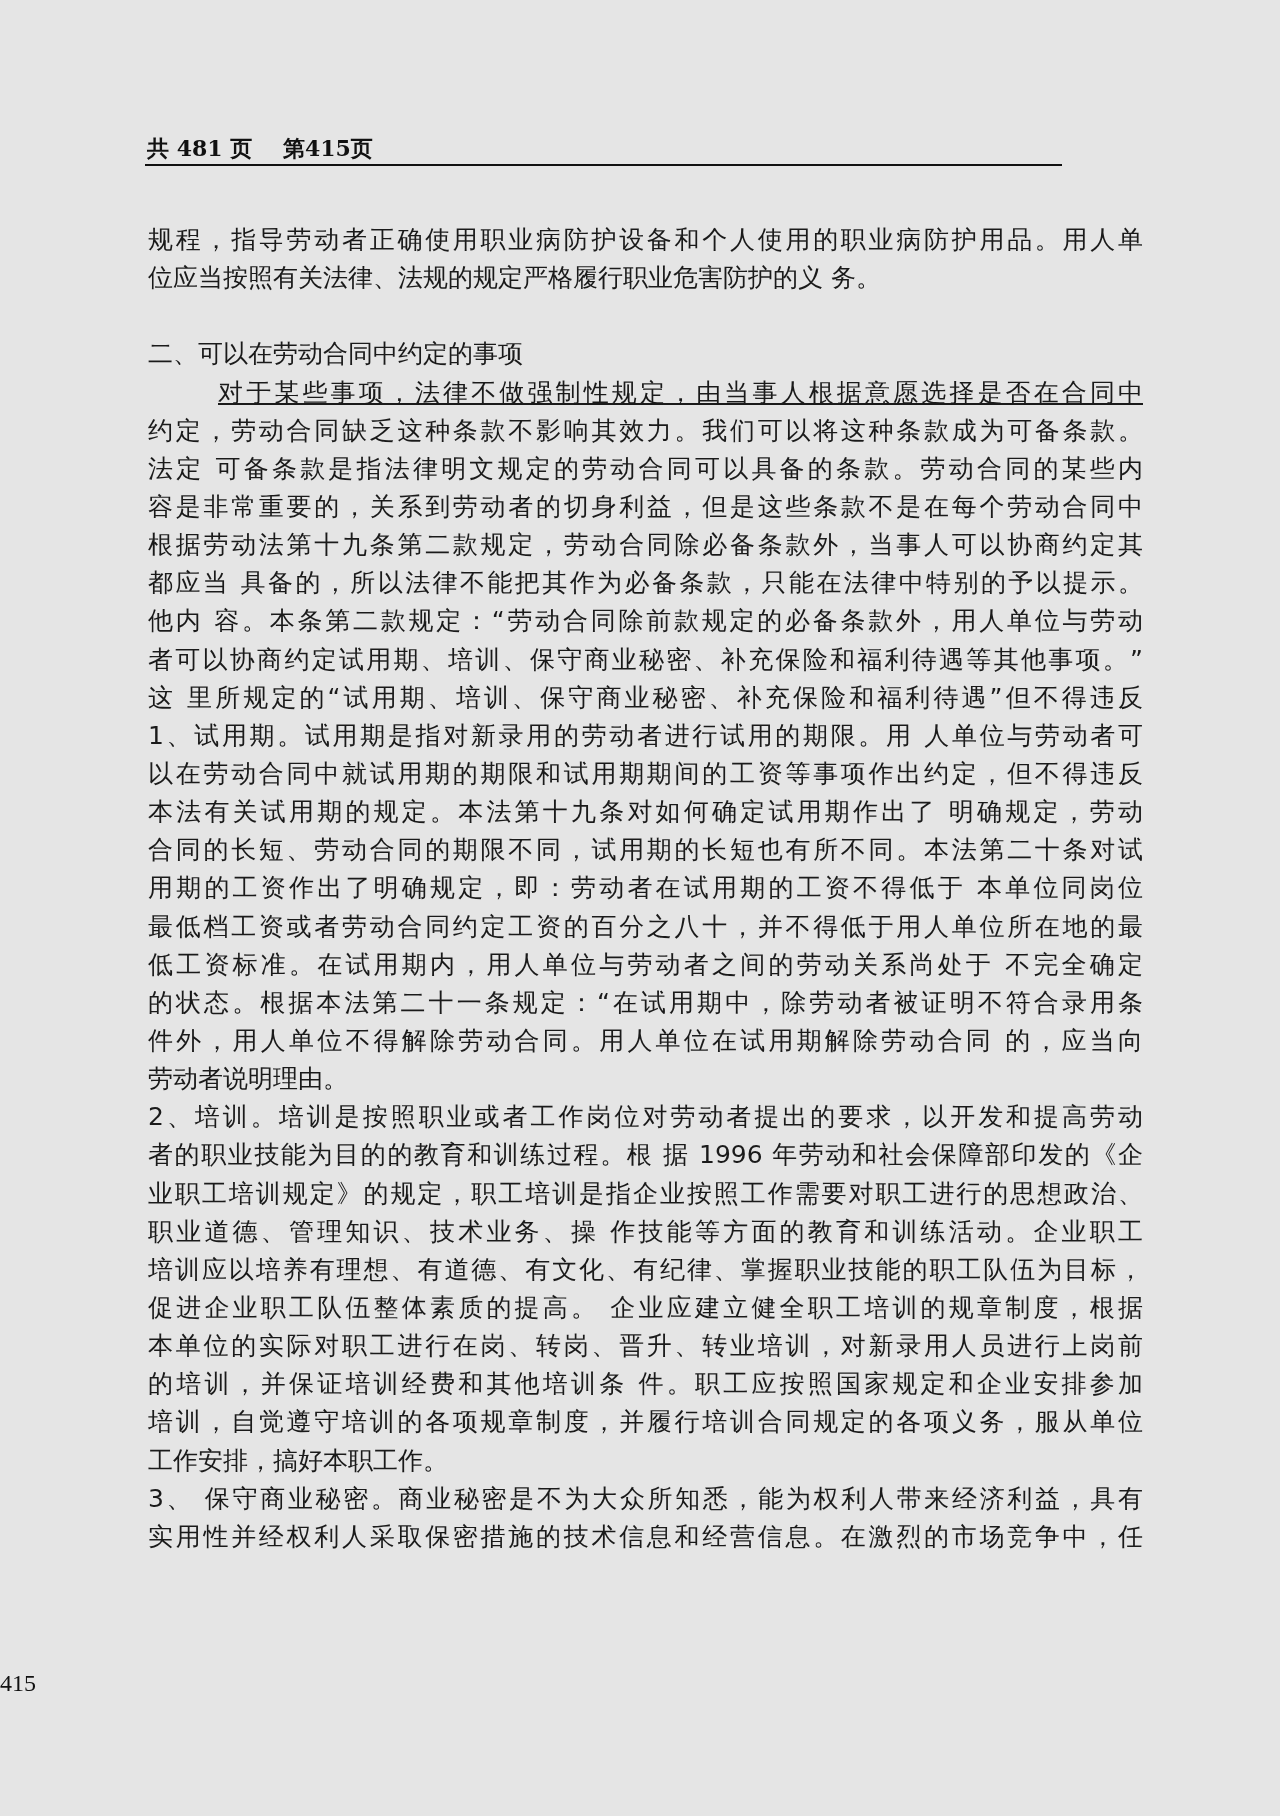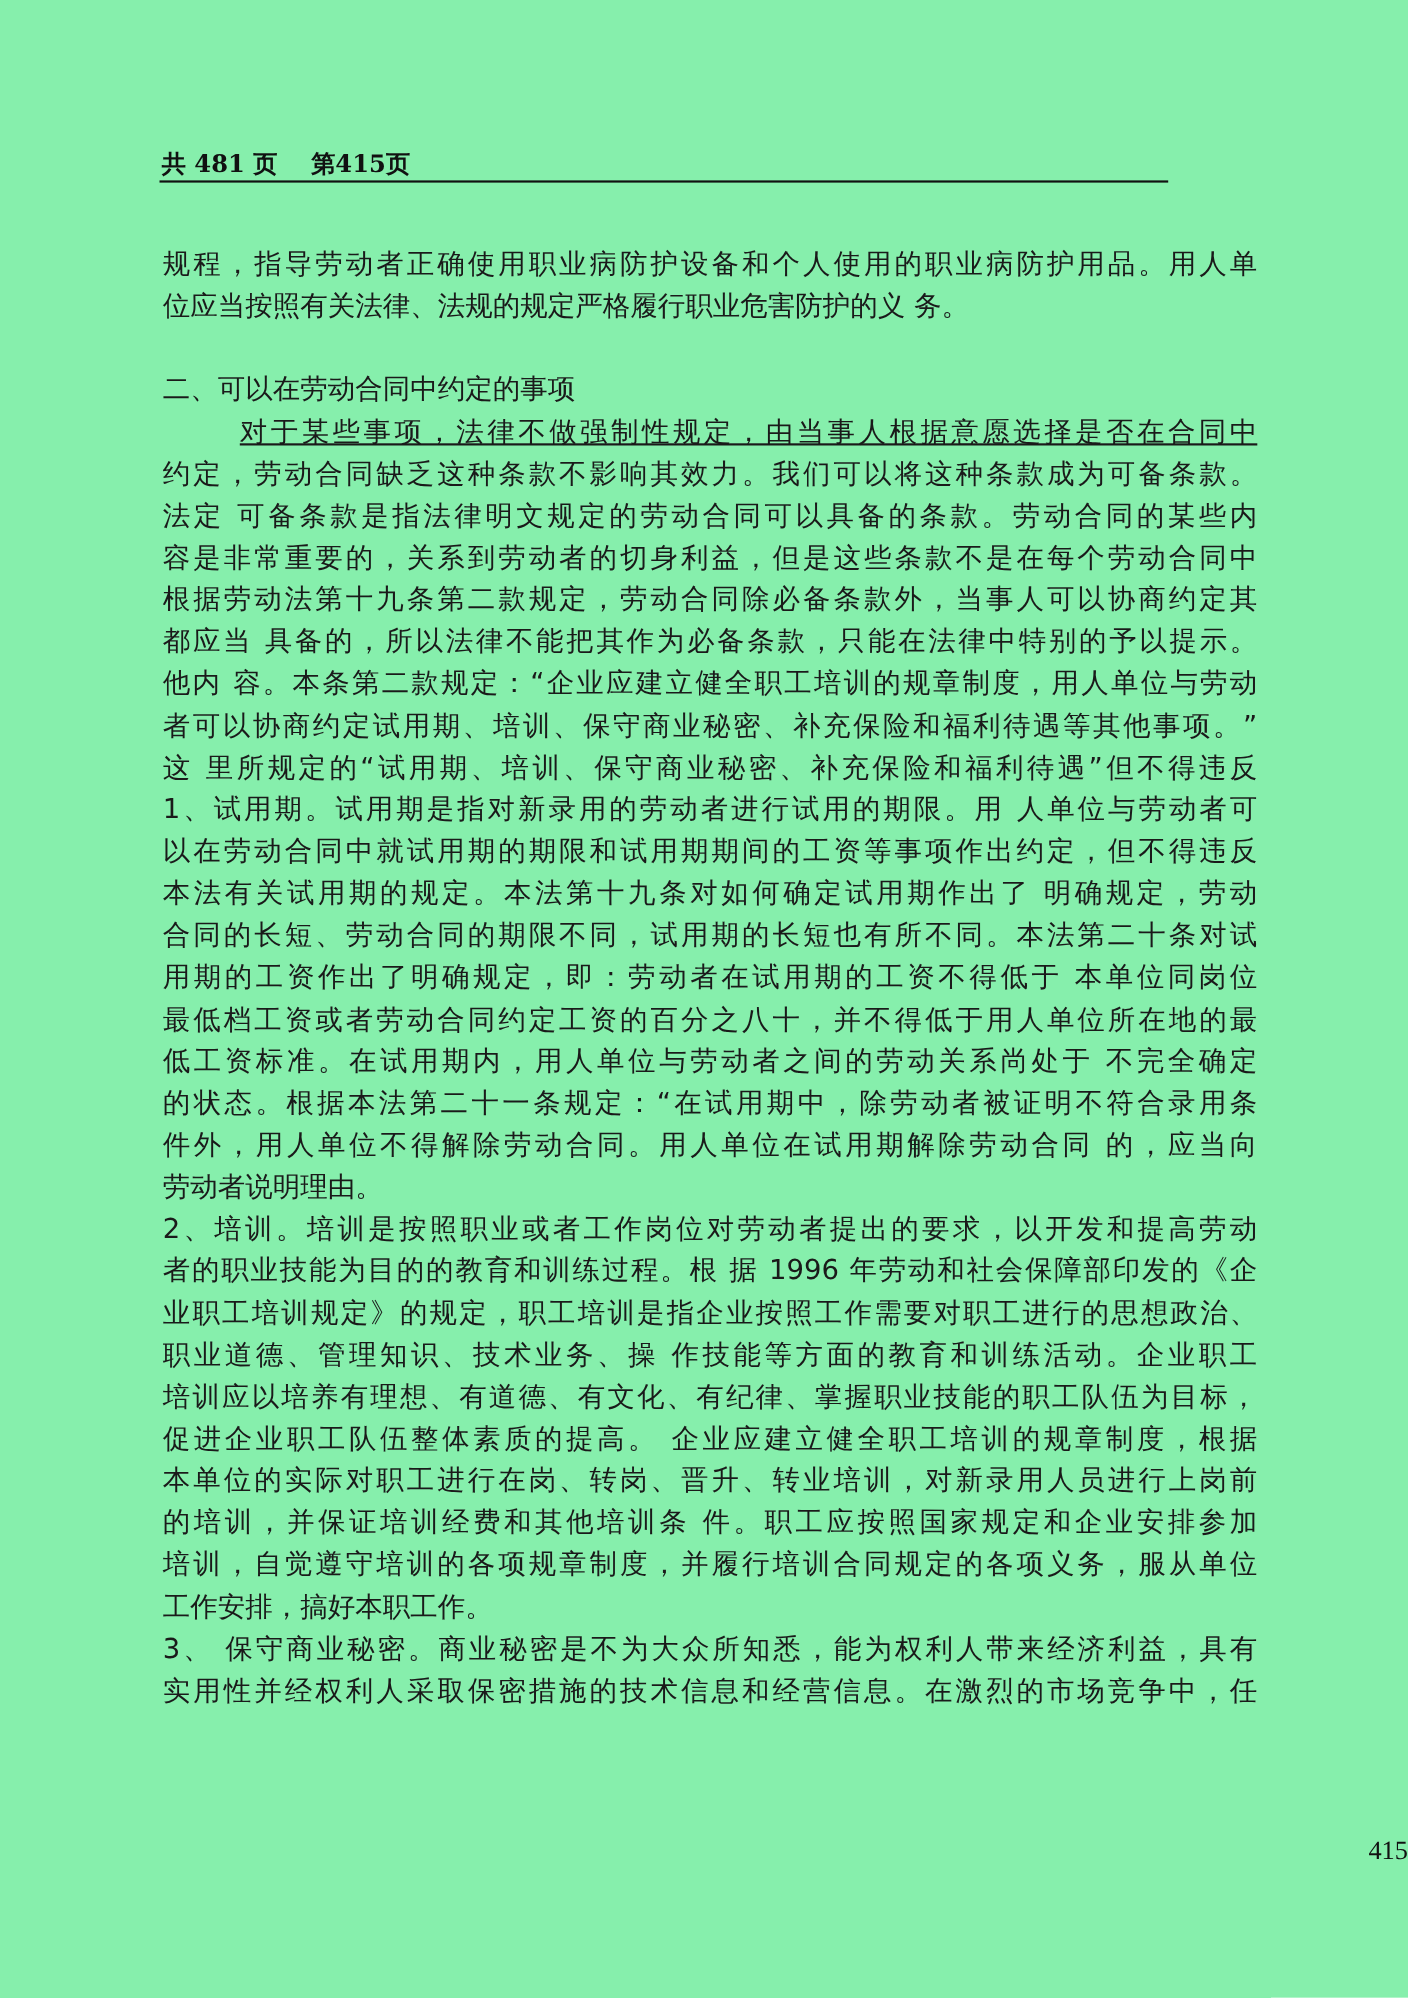--- a/index.html
+++ b/index.html
@@ -1,37 +1,37 @@
 <!DOCTYPE html>
 <html><head>
 <meta charset="utf-8">
 <style>
   html, body { margin: 0; padding: 0; background: #ffffff; }
   body { width: 1280px; height: 1816px; position: relative; overflow: hidden; }
-  .page { position: absolute; left: 0; top: 0; width: 1280px; height: 1816px; background: #86efac; }
+  .page { position: absolute; left: 0; top: 0; width: 1280px; height: 1816px; background: #e5e5e5; }
   .running-header {
     position: absolute; left: 147px; top: 134px;
     font-family: "DejaVu Serif", "Liberation Serif", serif;
     font-weight: bold; font-size: 22px; color: #111; letter-spacing: 0px;
     white-space: pre;
   }
   .header-rule {
     position: absolute; left: 145px; top: 164px; width: 917px; height: 2px; background: #111;
   }
   .body-text {
     position: absolute; left: 148px; top: 221px; width: 995px;
     font-family: "DejaVu Sans", "Liberation Sans", sans-serif;
     font-size: 25px; line-height: 38.15px; color: #1a1a1a;
   }
   .line { display: block; height: 38.15px; white-space: nowrap; text-align: justify; text-align-last: justify; overflow: visible; }
   .line.last { text-align-last: left; }
   .line.blank { text-align-last: left; }
   .line.indent { padding-left: 70px; text-decoration: underline; }
   .page-number {
-    position: absolute; left: 0; width: 1280px; top: 1670px; text-align: right;
+    position: absolute; left: 0; width: 1280px; top: 1670px; text-align: left;
     font-family: "Liberation Serif", "DejaVu Serif", serif; font-size: 24px; color: #111;
   }
   .watermark { position: absolute; left: 343px; top: 823px; width: 580px; height: 190px; pointer-events: none; }
   .wm-oval {
     position: absolute; left: 0; top: 0; width: 180px; height: 188px; border-radius: 50%;
     background: linear-gradient(90deg, #1b5a98 0%, #2f7bb5 45%, #5cb0dc 100%);
     opacity: 0.95; overflow: hidden;
   }
   .wm-oval svg { position: absolute; left: 0; top: 0; }
   .wm-text {
@@ -53,21 +53,21 @@
     <span class="line">规程，指导劳动者正确使用职业病防护设备和个人使用的职业病防护用品。用人单</span>
     <span class="line last">位应当按照有关法律、法规的规定严格履行职业危害防护的义 务。</span>
     <span class="line blank"></span>
     <span class="line last">二、可以在劳动合同中约定的事项</span>
     <span class="line indent">对于某些事项，法律不做强制性规定，由当事人根据意愿选择是否在合同中</span>
     <span class="line">约定，劳动合同缺乏这种条款不影响其效力。我们可以将这种条款成为可备条款。</span>
     <span class="line">法定 可备条款是指法律明文规定的劳动合同可以具备的条款。劳动合同的某些内</span>
     <span class="line">容是非常重要的，关系到劳动者的切身利益，但是这些条款不是在每个劳动合同中</span>
     <span class="line">根据劳动法第十九条第二款规定，劳动合同除必备条款外，当事人可以协商约定其</span>
     <span class="line">都应当 具备的，所以法律不能把其作为必备条款，只能在法律中特别的予以提示。</span>
-    <span class="line">他内 容。本条第二款规定：“企业应建立健全职工培训的规章制度，用人单位与劳动</span>
+    <span class="line">他内 容。本条第二款规定：“劳动合同除前款规定的必备条款外，用人单位与劳动</span>
     <span class="line">者可以协商约定试用期、培训、保守商业秘密、补充保险和福利待遇等其他事项。”</span>
     <span class="line">这 里所规定的“试用期、培训、保守商业秘密、补充保险和福利待遇”但不得违反</span>
     <span class="line">1、试用期。试用期是指对新录用的劳动者进行试用的期限。用 人单位与劳动者可</span>
     <span class="line">以在劳动合同中就试用期的期限和试用期期间的工资等事项作出约定，但不得违反</span>
     <span class="line">本法有关试用期的规定。本法第十九条对如何确定试用期作出了 明确规定，劳动</span>
     <span class="line">合同的长短、劳动合同的期限不同，试用期的长短也有所不同。本法第二十条对试</span>
     <span class="line">用期的工资作出了明确规定，即：劳动者在试用期的工资不得低于 本单位同岗位</span>
     <span class="line">最低档工资或者劳动合同约定工资的百分之八十，并不得低于用人单位所在地的最</span>
     <span class="line">低工资标准。在试用期内，用人单位与劳动者之间的劳动关系尚处于 不完全确定</span>
     <span class="line">的状态。根据本法第二十一条规定：“在试用期中，除劳动者被证明不符合录用条</span>

